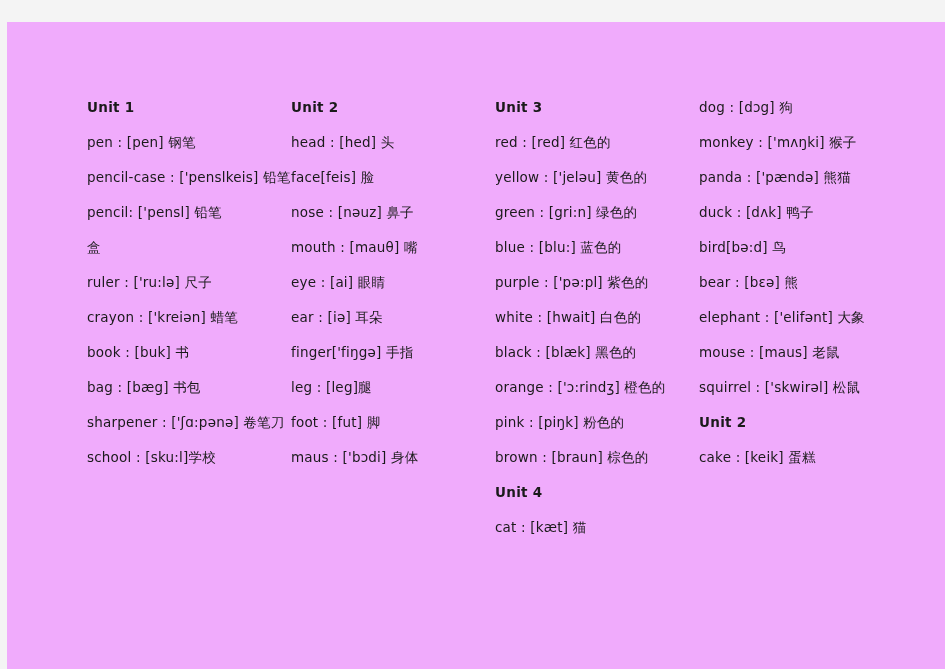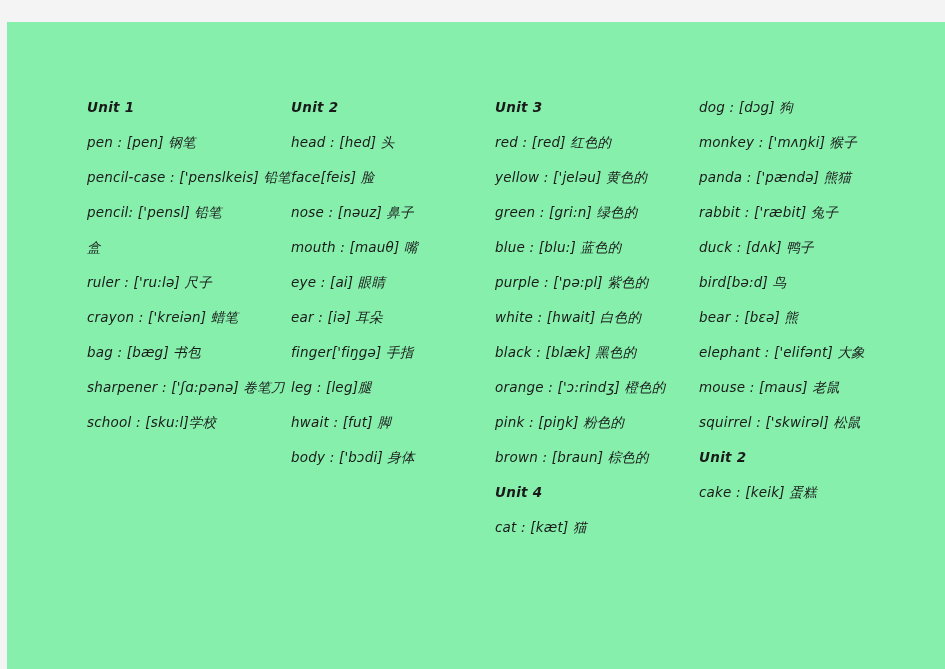--- a/index.html
+++ b/index.html
@@ -13,23 +13,22 @@
     background: #f4f4f4;
     font-family: "DejaVu Sans", "Liberation Sans", sans-serif;
     overflow: hidden;
   }
   #page {
     position: absolute;
     left: 7px;
     top: 22px;
     width: 938px;
     height: 647px;
-    background: #86efac;
+    background: #f0abfc;
     overflow: hidden;
-    font-style: italic;
   }
   #columns {
     position: absolute;
     left: 80px;
     top: 68px;
     width: 845px;
     display: flex;
     flex-direction: row;
     align-items: flex-start;
   }
@@ -64,57 +63,57 @@
 <div id="page">
   <div id="columns">
       <div class="column">
         <div class="entry unit">Unit 1</div>
         <div class="entry">pen : [pen]  钢笔</div>
         <div class="entry">pencil-case : ['penslkeis]  铅笔</div>
         <div class="entry">pencil: ['pensl]  铅笔</div>
         <div class="entry cont">盒</div>
         <div class="entry">ruler : ['ru:lə]  尺子</div>
         <div class="entry">crayon : ['kreiən]  蜡笔</div>
+        <div class="entry">book : [buk]  书</div>
         <div class="entry">bag : [bæg]  书包</div>
         <div class="entry">sharpener : ['ʃɑ:pənə]  卷笔刀</div>
         <div class="entry">school   : [sku:l]学校</div>
       </div>
       <div class="column">
         <div class="entry unit">Unit 2</div>
         <div class="entry">head : [hed]  头</div>
         <div class="entry">face[feis]  脸</div>
         <div class="entry">nose : [nəuz]  鼻子</div>
         <div class="entry">mouth : [mauθ]  嘴</div>
         <div class="entry">eye : [ai]  眼睛</div>
         <div class="entry">ear : [iə]  耳朵</div>
         <div class="entry">finger['fiŋgə]  手指</div>
         <div class="entry">leg : [leg]腿</div>
-        <div class="entry">hwait : [fut]  脚</div>
-        <div class="entry">body : ['bɔdi]  身体</div>
+        <div class="entry">foot : [fut]  脚</div>
+        <div class="entry">maus : ['bɔdi]  身体</div>
       </div>
       <div class="column">
         <div class="entry unit">Unit 3</div>
         <div class="entry">red : [red]  红色的</div>
         <div class="entry">yellow : ['jeləu]  黄色的</div>
         <div class="entry">green : [gri:n]  绿色的</div>
         <div class="entry">blue : [blu:]  蓝色的</div>
         <div class="entry">purple : ['pə:pl]  紫色的</div>
         <div class="entry">white : [hwait]  白色的</div>
         <div class="entry">black : [blæk]  黑色的</div>
         <div class="entry">orange : ['ɔ:rindʒ]  橙色的</div>
         <div class="entry">pink : [piŋk]  粉色的</div>
         <div class="entry">brown : [braun]  棕色的</div>
         <div class="entry unit">Unit 4</div>
         <div class="entry">cat : [kæt]  猫</div>
       </div>
       <div class="column col4">
         <div class="entry">dog : [dɔg]  狗</div>
         <div class="entry">monkey : ['mʌŋki]  猴子</div>
         <div class="entry">panda : ['pændə]  熊猫</div>
-        <div class="entry">rabbit : ['ræbit]  兔子</div>
         <div class="entry">duck : [dʌk]  鸭子</div>
         <div class="entry">bird[bə:d]  鸟</div>
         <div class="entry">bear : [bɛə]  熊</div>
         <div class="entry">elephant : ['elifənt]  大象</div>
         <div class="entry">mouse : [maus]  老鼠</div>
         <div class="entry">squirrel : ['skwirəl]  松鼠</div>
         <div class="entry unit">Unit 2</div>
         <div class="entry">cake : [keik]  蛋糕</div>
       </div>
     </div>

